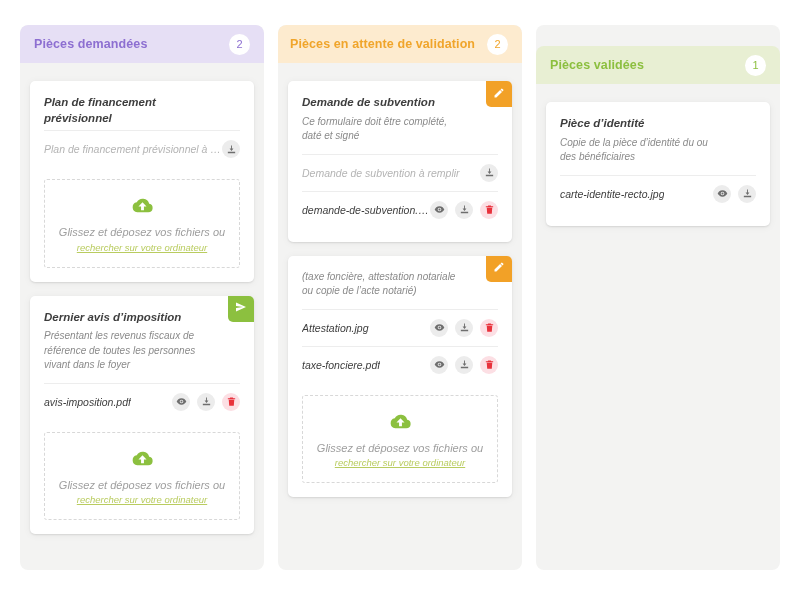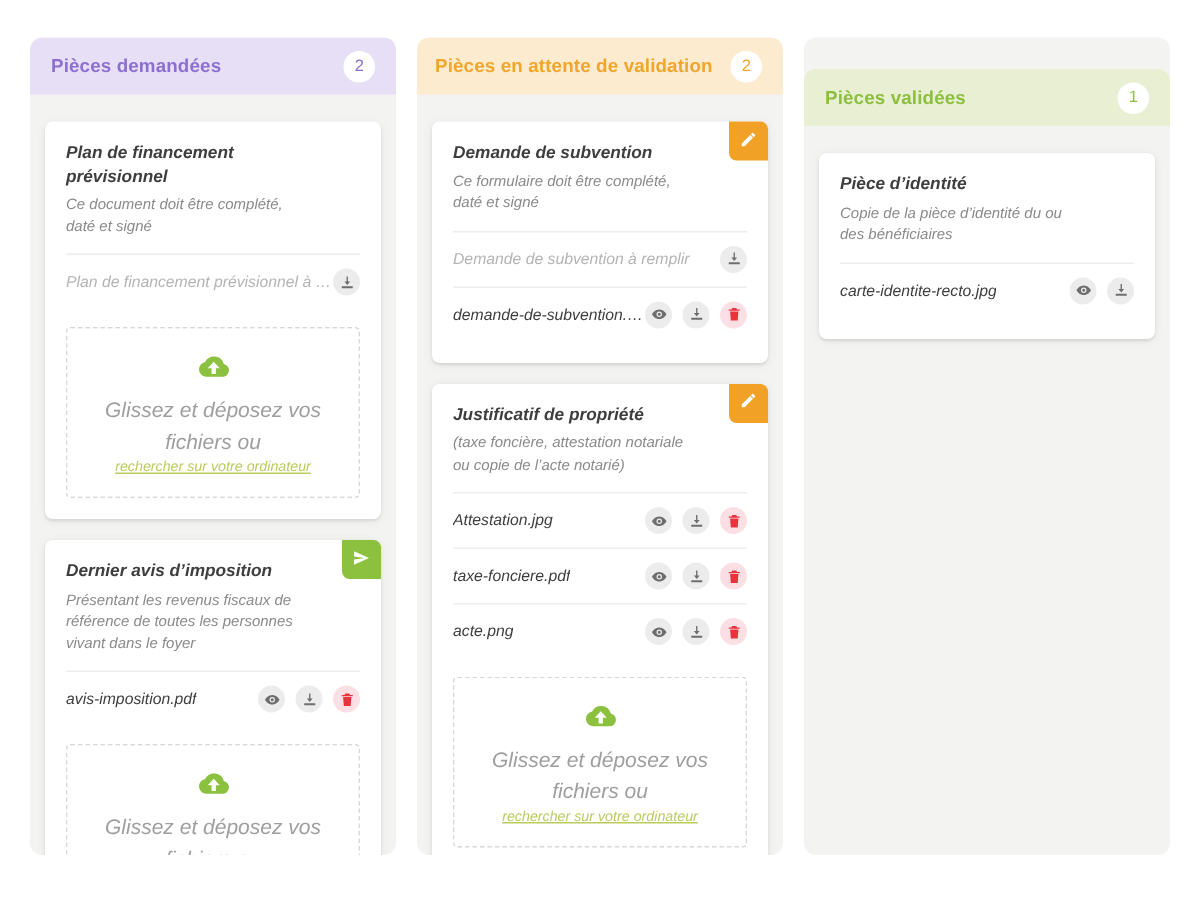--- a/index.html
+++ b/index.html
@@ -139,21 +139,21 @@
     border: 1px dashed #d8d8d8;
     border-radius: 3px;
     padding: 14px 8px 14px 8px;
     text-align: center;
     margin-top: 12px;
     cursor: pointer;
   }
   .file-row + .dropzone, .card-sub + .dropzone { margin-top: 12px; }
   .dropzone .cloud { margin-bottom: 7px; line-height: 0; }
   .dz-text {
-    font-size: 14px;
+    font-size: 11px;
     color: #9e9e9e;
     line-height: 1.5;
   }
   .dz-link {
     display: block;
     font-size: 9.5px;
     color: #b9cc5f;
     text-decoration: underline;
     margin-top: 1px;
   }
@@ -163,21 +163,20 @@
 
 <div class="board">
     <div class="column col-requested">
       <div class="col-header">
         <div class="col-title">Pièces demandées</div>
         <div class="col-count">2</div>
       </div>
       <div class="col-body">
         <div class="card">
           <div class="card-title">Plan de financement prévisionnel</div>
-          <div class="card-sub">Ce document doit être complété, daté et signé</div>
           <div class="file-row">
             <div class="file-name placeholder">Plan de financement prévisionnel à remplir</div>
             <div class="file-actions">
               <button class="icon-btn">
                 <svg viewBox="0 0 24 24" width="11" height="11">
                   <path d="M11 3h2v7h3.2L12 15.2 7.8 10H11V3zM4 17h16v3H4v-3z" fill="#6e6e6e"></path>
                 </svg>
               </button>
             </div>
           </div>
@@ -271,21 +270,20 @@
               </button>
             </div>
           </div>
         </div>
         <div class="card">
           <button class="card-action edit">
             <span><svg viewBox="0 0 24 24" width="12" height="12">
                 <path d="M3 17.2V21h3.8L18 9.8 14.2 6 3 17.2zM20.7 7.1a1 1 0 000-1.4l-2.4-2.4a1 1 0 00-1.4 0l-1.8 1.8L18.9 8.9l1.8-1.8z" fill="#ffffff"></path>
               </svg></span>
           </button>
-          <div class="card-title">Justificatif de propriété</div>
           <div class="card-sub">(taxe foncière, attestation notariale ou copie de l’acte notarié)</div>
           <div class="file-row">
             <div class="file-name">Attestation.jpg</div>
             <div class="file-actions">
               <button class="icon-btn">
                 <svg viewBox="0 0 24 24" width="11" height="11">
                   <path d="M12 5C6.5 5 2.7 9.2 1.5 12c1.2 2.8 5 7 10.5 7s9.3-4.2 10.5-7C21.3 9.2 17.5 5 12 5zm0 11a4 4 0 110-8 4 4 0 010 8zm0-6.2a2.2 2.2 0 100 4.4 2.2 2.2 0 000-4.4z" fill="#6e6e6e"></path>
                 </svg>
               </button>
               <button class="icon-btn">
@@ -295,40 +293,20 @@
               </button>
               <button class="icon-btn danger">
                 <svg viewBox="0 0 24 24" width="11" height="11">
                   <path d="M9 3h6l1 2h4v2H4V5h4l1-2zM6 8h12l-1 13H7L6 8z" fill="#e8323c"></path>
                 </svg>
               </button>
             </div>
           </div>
           <div class="file-row">
             <div class="file-name">taxe-fonciere.pdf</div>
-            <div class="file-actions">
-              <button class="icon-btn">
-                <svg viewBox="0 0 24 24" width="11" height="11">
-                  <path d="M12 5C6.5 5 2.7 9.2 1.5 12c1.2 2.8 5 7 10.5 7s9.3-4.2 10.5-7C21.3 9.2 17.5 5 12 5zm0 11a4 4 0 110-8 4 4 0 010 8zm0-6.2a2.2 2.2 0 100 4.4 2.2 2.2 0 000-4.4z" fill="#6e6e6e"></path>
-                </svg>
-              </button>
-              <button class="icon-btn">
-                <svg viewBox="0 0 24 24" width="11" height="11">
-                  <path d="M11 3h2v7h3.2L12 15.2 7.8 10H11V3zM4 17h16v3H4v-3z" fill="#6e6e6e"></path>
-                </svg>
-              </button>
-              <button class="icon-btn danger">
-                <svg viewBox="0 0 24 24" width="11" height="11">
-                  <path d="M9 3h6l1 2h4v2H4V5h4l1-2zM6 8h12l-1 13H7L6 8z" fill="#e8323c"></path>
-                </svg>
-              </button>
-            </div>
-          </div>
-          <div class="file-row">
-            <div class="file-name">acte.png</div>
             <div class="file-actions">
               <button class="icon-btn">
                 <svg viewBox="0 0 24 24" width="11" height="11">
                   <path d="M12 5C6.5 5 2.7 9.2 1.5 12c1.2 2.8 5 7 10.5 7s9.3-4.2 10.5-7C21.3 9.2 17.5 5 12 5zm0 11a4 4 0 110-8 4 4 0 010 8zm0-6.2a2.2 2.2 0 100 4.4 2.2 2.2 0 000-4.4z" fill="#6e6e6e"></path>
                 </svg>
               </button>
               <button class="icon-btn">
                 <svg viewBox="0 0 24 24" width="11" height="11">
                   <path d="M11 3h2v7h3.2L12 15.2 7.8 10H11V3zM4 17h16v3H4v-3z" fill="#6e6e6e"></path>
                 </svg>

